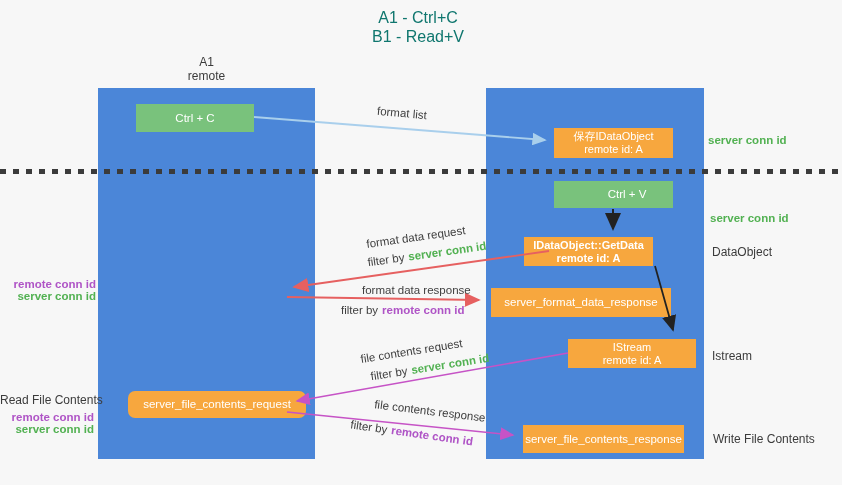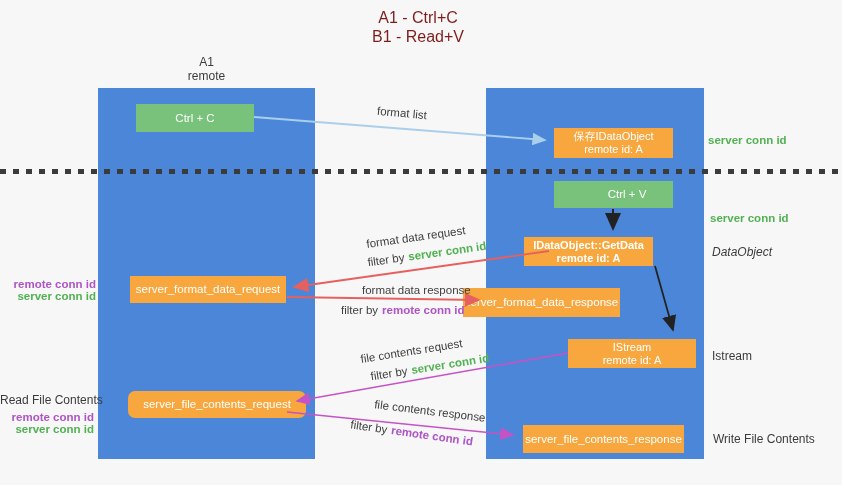--- a/index.html
+++ b/index.html
@@ -5,21 +5,21 @@
   * { margin:0; padding:0; box-sizing:border-box; }
   html,body { background:#e9e9e9; }
   body { font-family:"Liberation Sans", sans-serif; }
   #stage {
     position:relative; width:842px; height:485px;
     background:#f7f7f7; overflow:hidden; margin:0 auto;
   }
   .abs { position:absolute; }
   .title {
     left:337px; top:8px; width:162px; text-align:center;
-    font-size:16px; line-height:19px; color:#7f1d1d;
+    font-size:16px; line-height:19px; color:#0f766e;
   }
   .lane-header {
     text-align:center; font-size:12px; line-height:14px; color:#3b3b3b; top:55px;
   }
   .lane {
     top:88px; height:371px; background:#4b86d8; z-index:1;
   }
   .separator {
     left:0; top:169px; width:842px; height:5px; z-index:4;
     background:repeating-linear-gradient(90deg,#3b3b3b 0 6px,transparent 6px 13px);
@@ -74,25 +74,22 @@
 
   <div class="abs node green-node" style="left:554px;top:181px;width:119px;height:27px;padding-left:27px;">
     <span>Ctrl + V</span>
   </div>
 
   <div class="abs node orange-node" style="left:524px;top:237px;width:129px;height:29px;font-size:11px;font-weight:bold;">
     <span>IDataObject::GetData</span>
     <span>remote id: A</span>
   </div>
 
-  <div class="abs node orange-node" style="left:130px;top:276px;width:156px;height:27px;">
-    <span>server_format_data_request</span>
-  </div>
 
-  <div class="abs node orange-node" style="left:463px;top:288px;width:157px;height:29px;">
+  <div class="abs node orange-node" style="left:491px;top:288px;width:180px;height:29px;">
     <span>server_format_data_response</span>
   </div>
 
   <div class="abs node orange-node" style="left:568px;top:339px;width:128px;height:29px;font-size:11px;">
     <span>IStream</span>
     <span>remote id: A</span>
   </div>
 
   <div class="abs node orange-node" style="left:128px;top:391px;width:178px;height:27px;border-radius:7px;">
     <span>server_file_contents_request</span>
@@ -143,21 +140,21 @@
     <span>filter by</span><span class="green-text gap">server conn id</span>
   </div>
 
   <div class="abs edge-label" style="left:374px;top:405px;transform:rotate(7deg);">file contents response</div>
   <div class="abs edge-label" style="left:350px;top:427px;transform:rotate(8deg);">
     <span>filter by</span><span class="purple-text gap">remote conn id</span>
   </div>
 
   <div class="abs conn-label green-text" style="left:708px;top:134px;">server conn id</div>
   <div class="abs conn-label green-text" style="left:710px;top:212px;">server conn id</div>
-  <div class="abs side-label" style="left:712px;top:245px;font-style:italic;">DataObject</div>
+  <div class="abs side-label" style="left:712px;top:245px;">DataObject</div>
   <div class="abs side-label" style="left:712px;top:349px;">Istream</div>
   <div class="abs side-label" style="left:713px;top:432px;">Write File Contents</div>
 
   <div class="abs right-align" style="left:0;top:278px;width:96px;">
     <div class="conn-label purple-text">remote conn id</div>
     <div class="conn-label green-text">server conn id</div>
   </div>
   <div class="abs side-label right-align" style="left:0;top:393px;width:94px;">Read File Contents</div>
   <div class="abs right-align" style="left:0;top:411px;width:94px;">
     <div class="conn-label purple-text">remote conn id</div>

